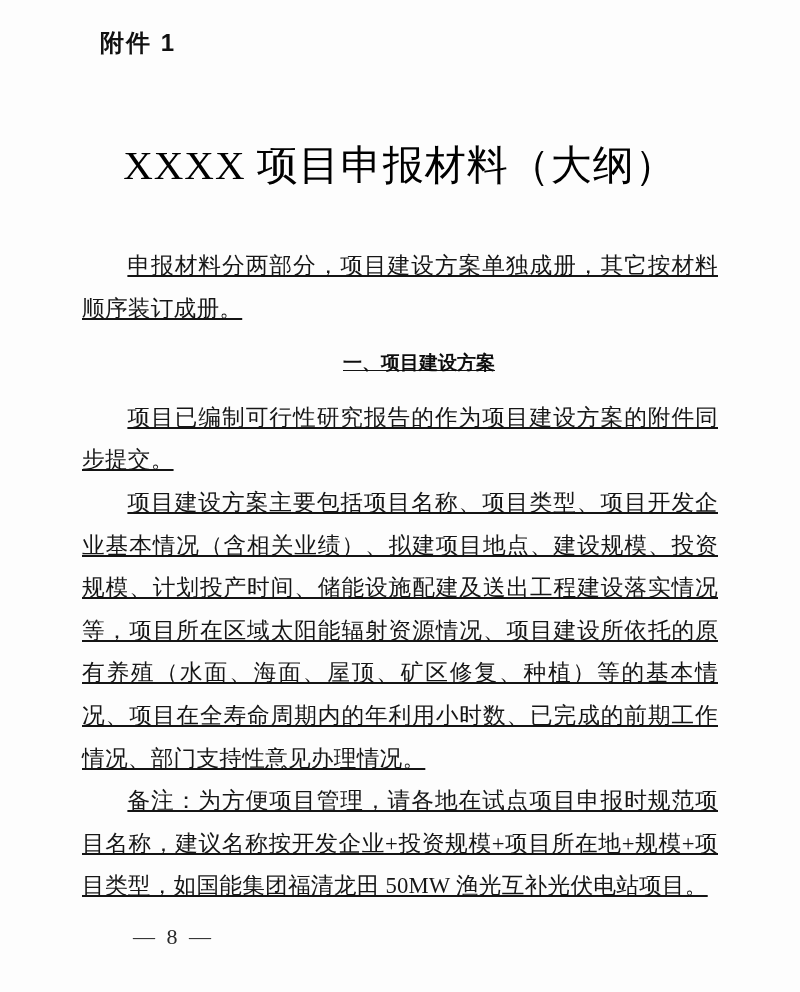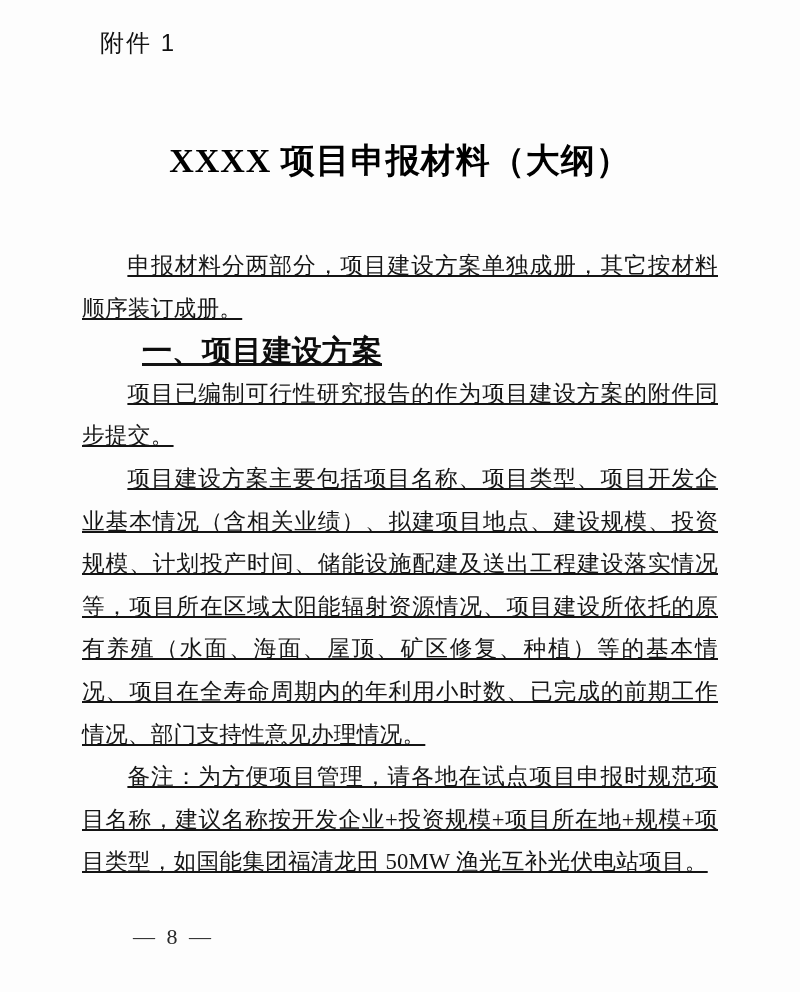--- a/index.html
+++ b/index.html
@@ -14,35 +14,35 @@
     background: #fdfdfd;
     overflow: hidden;
     color: #141414;
     font-family: "Liberation Serif", serif;
   }
   .attachment {
     position: absolute;
     left: 100px;
     top: 27px;
     font-family: "Liberation Sans", sans-serif;
-    font-weight: normal;
+    font-weight: bold;
     font-size: 24px;
     letter-spacing: 2px;
     color: #111;
   }
   .title {
     position: absolute;
     left: 0;
     right: 0;
     top: 138px;
     margin: 0;
     text-align: center;
     font-family: "Liberation Serif", serif;
-    font-weight: bold;
-    font-size: 34px;
+    font-weight: normal;
+    font-size: 41px;
     letter-spacing: 1px;
     color: #000;
   }
   .content {
     position: absolute;
     left: 82px;
     top: 245px;
     width: 636px;
     text-decoration: underline;
   }
@@ -51,27 +51,28 @@
     font-family: "Liberation Serif", serif;
     font-size: 22.7px;
     line-height: 42.6px;
     text-indent: 2em;
     text-align: justify;
     text-justify: inter-character;
     letter-spacing: 0.2px;
     color: #161616;
   }
   .heading-p {
-    margin: 0;
+    margin: 12px;
     font-family: "Liberation Sans", sans-serif;
     font-weight: bold;
-    font-size: 30px;
+    font-size: 19px;
     line-height: 42.6px;
     text-indent: 2em;
     color: #0d0d0d;
+    text-align: center;
   }
   .page-number {
     position: absolute;
     left: 133px;
     top: 924px;
     font-family: "Liberation Serif", serif;
     font-size: 22px;
     letter-spacing: 3px;
     color: #2a2a2a;
   }

